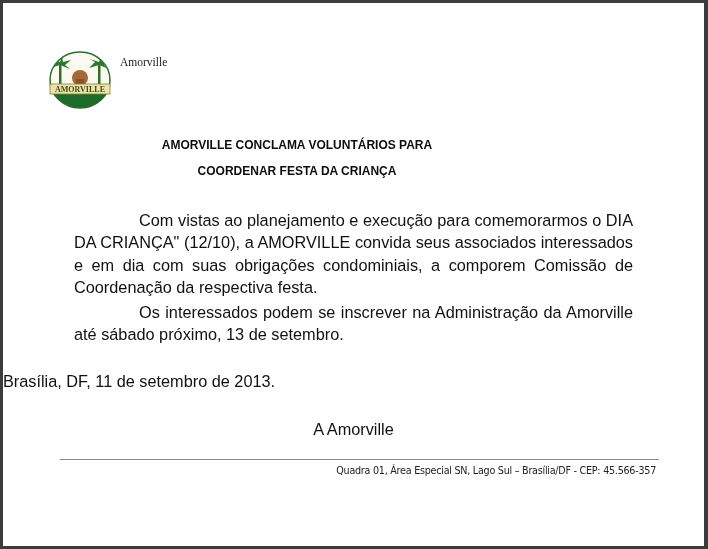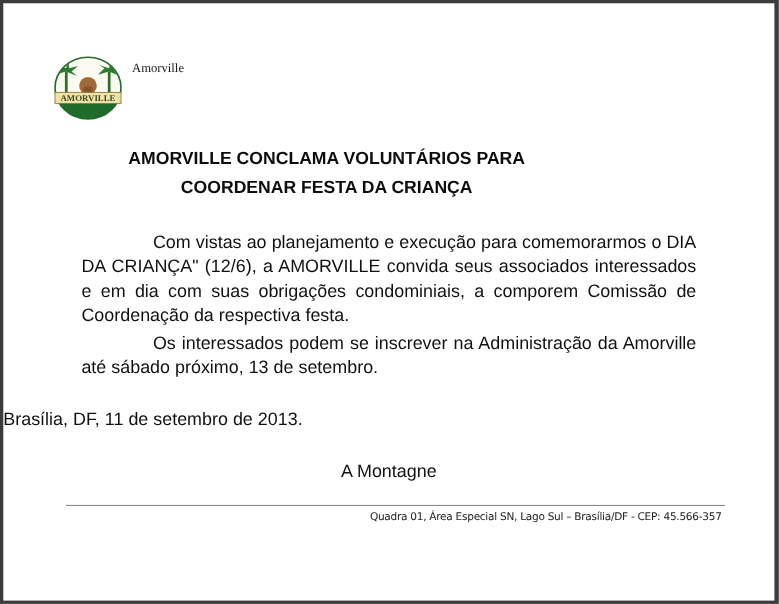--- a/index.html
+++ b/index.html
@@ -11,21 +11,21 @@
     position: absolute; left: 3px; top: 3px; width: 701px; height: 543px;
     background: #ffffff;
   }
   .logo { position: absolute; left: 45px; top: 48px; width: 64px; height: 58px; }
   .org-head {
     position: absolute; left: 117px; top: 52px;
     font-family: "Liberation Serif", serif; font-size: 11.5px; line-height: 15px; color: #1a1a1a;
   }
   .title {
     position: absolute; left: 0; top: 129px; width: 588px; text-align: center;
-    font-family: "Liberation Sans", sans-serif; font-weight: bold; font-size: 16px;
+    font-family: "Liberation Sans", sans-serif; font-weight: bold; font-size: 12px;
     line-height: 26px; color: #0d0d0d;
   }
   .body-text {
     position: absolute; left: 71px; top: 206px; width: 559px;
     font-family: "Liberation Sans", sans-serif; font-size: 16.3px; line-height: 22.3px;
     color: #111; text-align: justify;
   }
   .body-text p { margin: 0 0 3px 0; text-indent: 65px; }
   .date {
     position: absolute; left: 0; top: 369px; width: 701px; text-align: left;
@@ -79,25 +79,25 @@
   <div class="org-head">
     <div>Amorville</div>
   </div>
 
   <div class="title">
     <div>AMORVILLE CONCLAMA VOLUNTÁRIOS PARA</div>
     <div>COORDENAR FESTA DA CRIANÇA</div>
   </div>
 
   <div class="body-text">
-    <p>Com vistas ao planejamento e execução para comemorarmos o DIA DA CRIANÇA" (12/6), a AMORVILLE convida seus associados interessados e em dia com suas obrigações condominiais, a comporem Comissão de Coordenação da respectiva festa.</p>
+    <p>Com vistas ao planejamento e execução para comemorarmos o DIA DA CRIANÇA" (12/10), a AMORVILLE convida seus associados interessados e em dia com suas obrigações condominiais, a comporem Comissão de Coordenação da respectiva festa.</p>
     <p>Os interessados podem se inscrever na Administração da Amorville até sábado próximo, 13 de setembro.</p>
   </div>
 
   <div class="date">Brasília, DF, 11 de setembro de 2013.</div>
-  <div class="signature">A Montagne</div>
+  <div class="signature">A Amorville</div>
 
   <div class="divider"></div>
 
   <div class="footer">
     <div>Quadra 01, Área Especial SN, Lago Sul – Brasília/DF - CEP: 45.566-357</div>
   </div>
 </div>
 
 </body></html>

